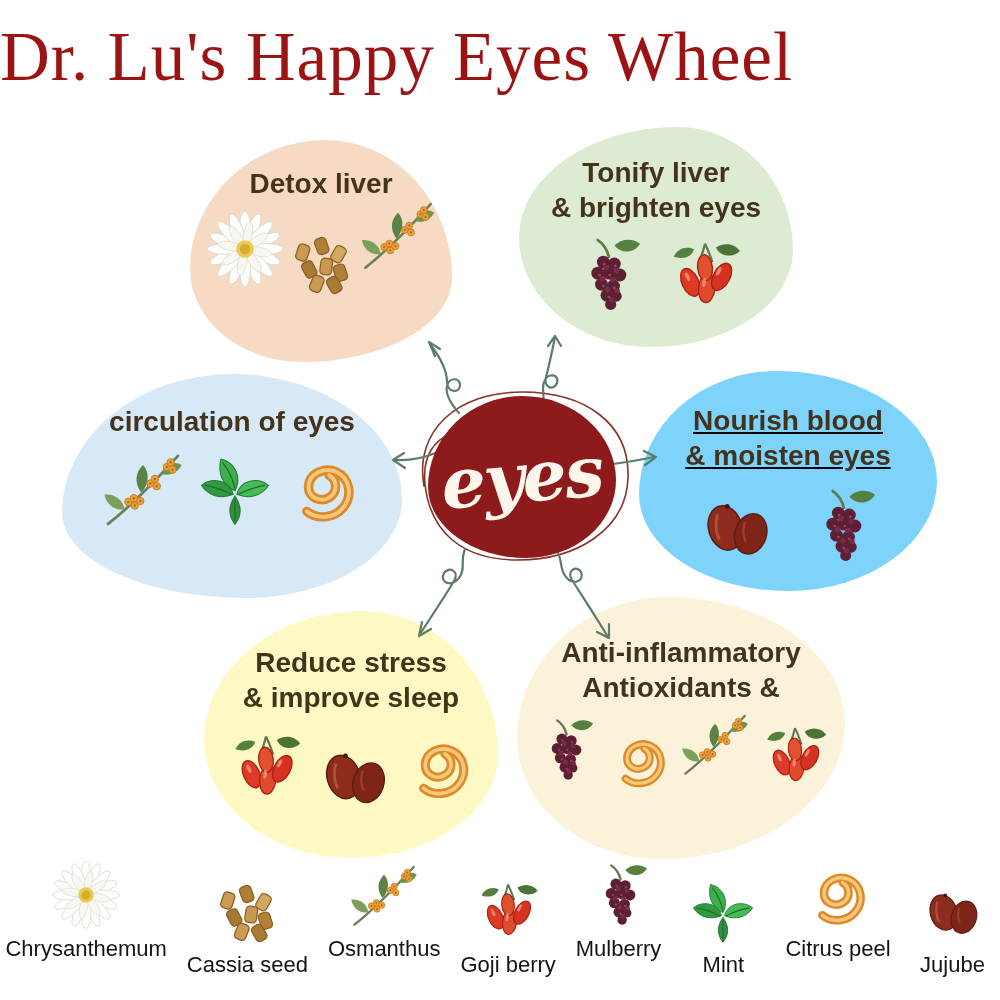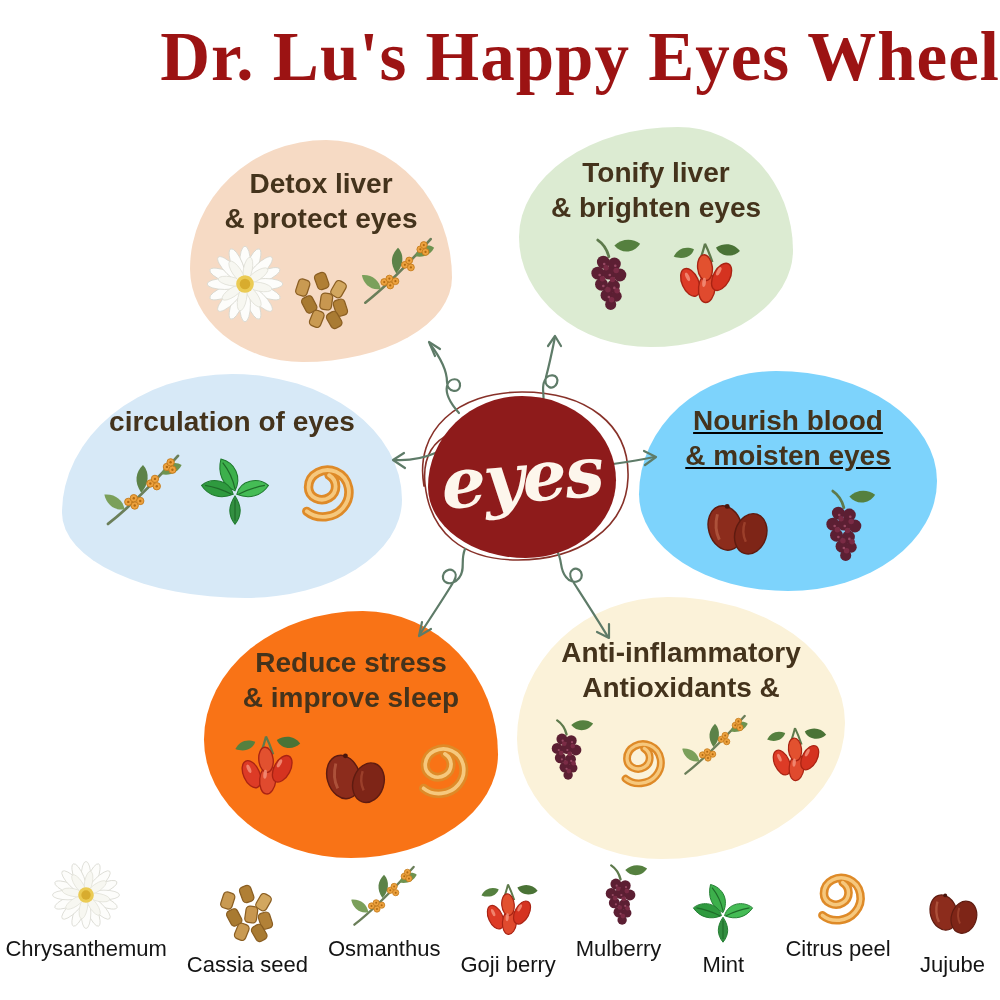--- a/index.html
+++ b/index.html
@@ -1,21 +1,21 @@
 <!DOCTYPE html>
 <html><head>
 <meta charset="utf-8">
 <style>
   * { margin:0; padding:0; box-sizing:border-box; }
   html,body { background:#ffffff; }
   .canvas { position:relative; width:1000px; height:1000px; background:#ffffff; overflow:hidden;
             font-family:"Liberation Sans", sans-serif; }
 
-  .title { position:absolute; top:18px; left:0; width:100%; text-align:right;
-           font-family:"Liberation Serif", serif; font-weight:700; font-size:69px;
+  .title { position:absolute; top:18px; left:0; width:100%; text-align:left;
+           font-family:"Liberation Serif", serif; font-weight:400; font-size:69px;
            letter-spacing:1px; color:#9C1313; }
 
   .blob { position:absolute; text-align:center; }
   .heading { font-weight:700; font-size:28px; line-height:35px; color:#44331C; }
   .art { display:flex; justify-content:center; align-items:center; margin-top:4px; }
   .ing { display:block; flex:0 0 auto; }
 
   .n0 { left:190px; top:140px; width:262px; height:222px; padding-top:26px;
         border-radius:52% 48% 57% 43% / 58% 62% 38% 42%; }
   .n1 { left:519px; top:127px; width:274px; height:220px; padding-top:28px;
@@ -214,21 +214,20 @@
         <circle cx="40" cy="30" r="2.5" fill="#4A150C"></circle>
       </symbol>
     </defs>
   </svg>
 
   <h1 class="title" style="color: rgb(156, 19, 19);">Dr. Lu's Happy Eyes Wheel</h1>
 
   <section class="blob n0" style="background-color: rgb(246, 218, 196);">
     <div class="heading">
       <div>Detox liver</div>
-      <div>&amp; protect eyes</div>
     </div>
     <div class="art">
       <svg class="ing" style="width:88px;height:88px">
           <use href="#ic-chrysanthemum" xlink:href="#ic-chrysanthemum"></use>
         </svg>
       <svg class="ing" style="width:78px;height:78px;transform:translateY(14px);margin-left:-6px">
           <use href="#ic-cassia" xlink:href="#ic-cassia"></use>
         </svg>
       <svg class="ing" style="width:86px;height:86px;transform:translateY(-14px);margin-left:-6px">
           <use href="#ic-osmanthus" xlink:href="#ic-osmanthus"></use>
@@ -276,21 +275,21 @@
     <div class="art">
       <svg class="ing" style="width:98px;height:98px">
           <use href="#ic-jujube" xlink:href="#ic-jujube"></use>
         </svg>
       <svg class="ing" style="width:92px;height:92px;margin-left:10px">
           <use href="#ic-mulberry" xlink:href="#ic-mulberry"></use>
         </svg>
     </div>
   </section>
 
-  <section class="blob n4" style="background-color: #f97316;">
+  <section class="blob n4" style="background-color: #fef9c3;">
     <div class="heading">
       <div>Reduce stress</div>
       <div>&amp; improve sleep</div>
     </div>
     <div class="art">
       <svg class="ing" style="width:90px;height:90px">
           <use href="#ic-goji" xlink:href="#ic-goji"></use>
         </svg>
       <svg class="ing" style="width:96px;height:96px;margin-left:-4px;transform:translateY(8px)">
           <use href="#ic-jujube" xlink:href="#ic-jujube"></use>

